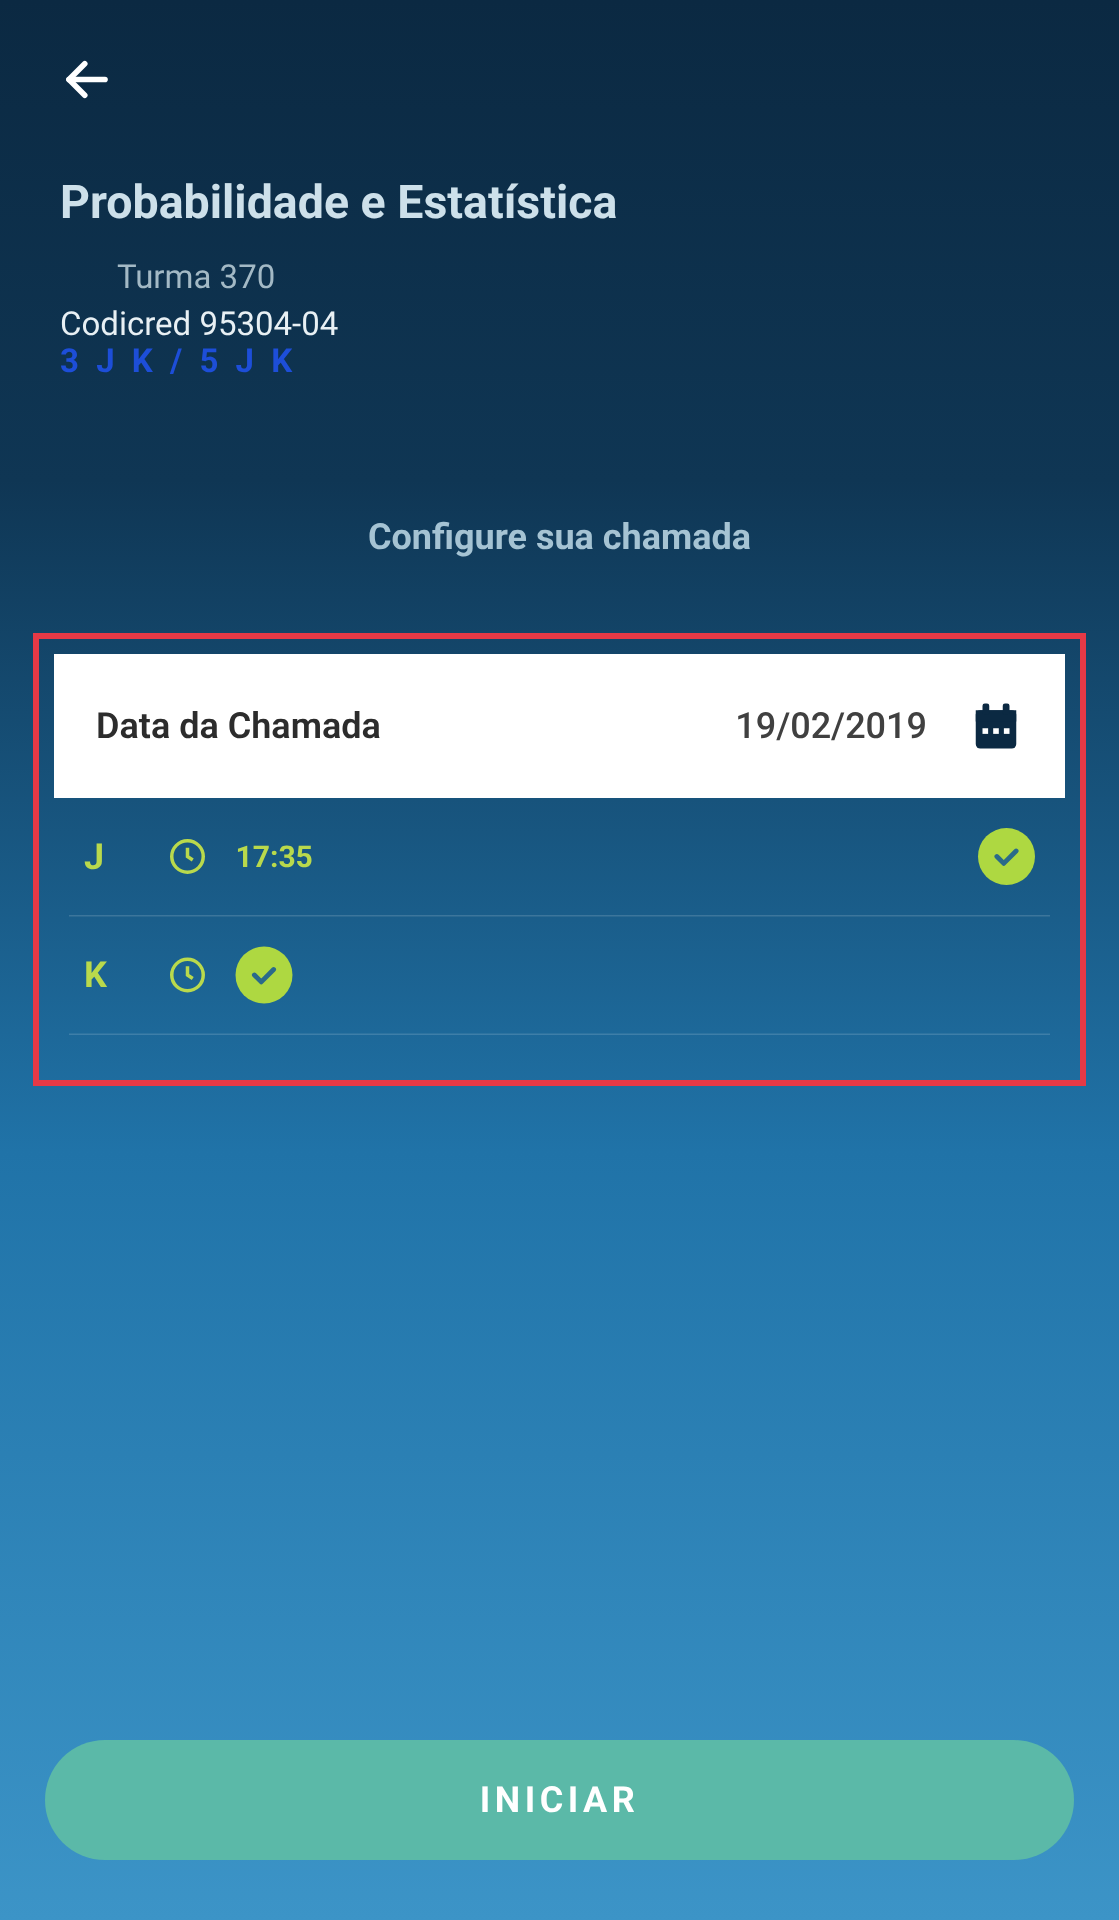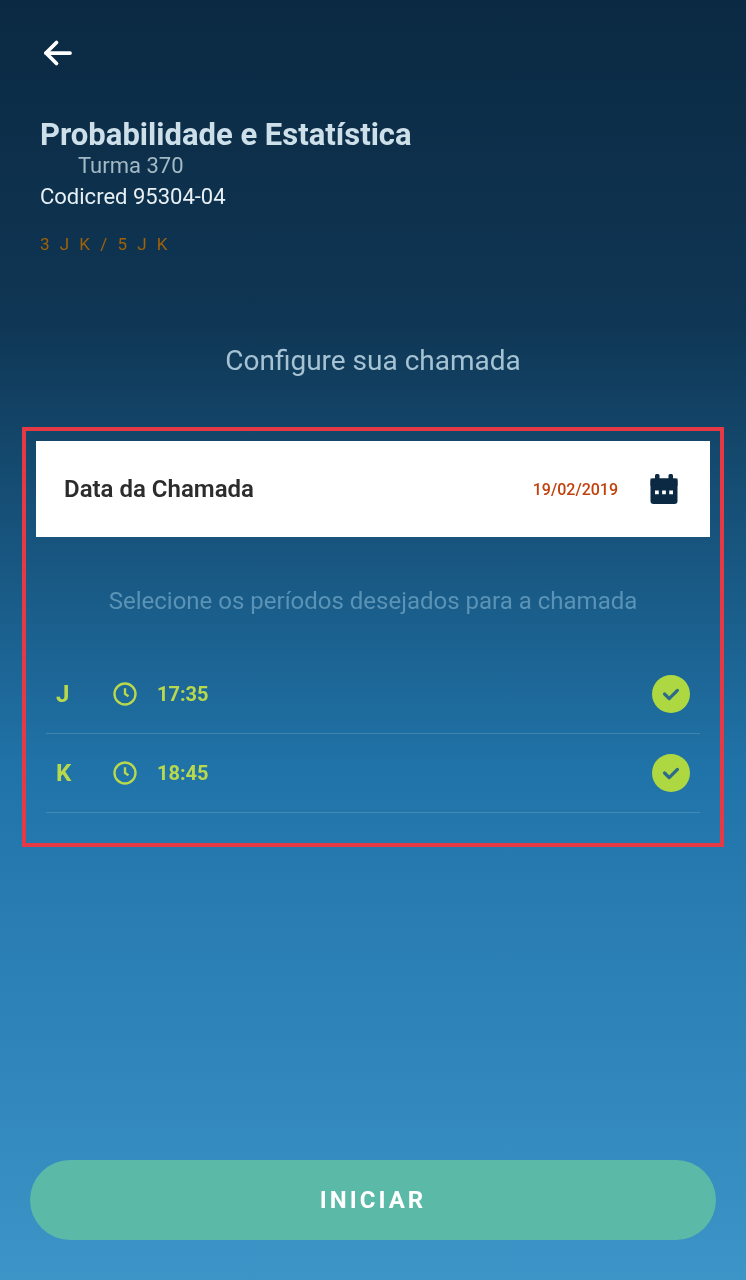--- a/index.html
+++ b/index.html
@@ -21,44 +21,45 @@
     }
     .back-btn {
       display: inline-flex;
       cursor: pointer;
       margin-bottom: 45px;
     }
     .title {
       font-size: 31px;
       font-weight: 700;
       color: #cde0ea;
+      margin-bottom: 20px;
     }
     .turma {
       font-size: 22px;
       color: #a3b9c5;
       margin-bottom: 6px;
       margin-left: 38px;
     }
     .codicred {
       font-size: 22px;
       color: #e8f0f4;
-      margin-bottom: 25px;
     }
     .schedule-code {
-      font-size: 17px;
-      font-weight: 400;
-      color: #a16207;
+      font-size: 22px;
+      font-weight: 700;
+      color: #1d4ed8;
       letter-spacing: 3px;
     }
     .config-title {
       text-align: center;
-      font-size: 28px;
+      font-size: 24px;
       color: #a5c3d3;
       margin-top: 70px;
       margin-bottom: 50px;
+      font-weight: bold;
     }
     .config-box {
       margin: 0 22px;
       border: 4px solid #e63946;
       padding: 10px 10px 30px 10px;
     }
     .date-card {
       background: #fff;
       border-radius: 0;
       padding: 30px 28px;
@@ -70,22 +71,22 @@
       font-size: 24px;
       font-weight: 600;
       color: #2c2c2c;
     }
     .date-right {
       display: flex;
       align-items: center;
       gap: 28px;
     }
     .date-value {
-      font-size: 16px;
-      color: #c2410c;
+      font-size: 24px;
+      color: #404040;
       font-weight: 500;
     }
     .calendar-icon {
       display: inline-flex;
     }
     .select-title {
       color: #5a93b5;
       font-size: 24px;
       text-align: center;
       margin: 50px 10px 40px;
@@ -174,21 +175,20 @@
           <rect x="6" y="2" width="3" height="5" rx="1" fill="#0b2942"></rect>
           <rect x="15" y="2" width="3" height="5" rx="1" fill="#0b2942"></rect>
           <rect x="6" y="13" width="2.5" height="2.5" fill="#fff"></rect>
           <rect x="10.75" y="13" width="2.5" height="2.5" fill="#fff"></rect>
           <rect x="15.5" y="13" width="2.5" height="2.5" fill="#fff"></rect>
         </svg>
       </span>
     </div>
   </div>
 
-  <div class="select-title">Selecione os períodos desejados para a chamada</div>
 
   <div class="period-row">
     <div class="period-code">J</div>
     <span class="clock-icon">
       <svg width="28" height="28" viewBox="0 0 24 24" fill="none" stroke="#b9d94c" stroke-width="2">
         <circle cx="12" cy="12" r="9"></circle>
         <polyline points="12 7 12 12 15 14"></polyline>
       </svg>
     </span>
     <div class="period-time">17:35</div>
@@ -200,21 +200,20 @@
   </div>
 
   <div class="period-row">
     <div class="period-code">K</div>
     <span class="clock-icon">
       <svg width="28" height="28" viewBox="0 0 24 24" fill="none" stroke="#b9d94c" stroke-width="2">
         <circle cx="12" cy="12" r="9"></circle>
         <polyline points="12 7 12 12 15 14"></polyline>
       </svg>
     </span>
-    <div class="period-time">18:45</div>
     <div class="check-circle">
       <svg width="22" height="22" viewBox="0 0 24 24" fill="none" stroke="#2a6a8a" stroke-width="3.5" stroke-linecap="round" stroke-linejoin="round">
         <polyline points="5 12 10 17 19 8"></polyline>
       </svg>
     </div>
   </div>
 
 </div>
 
 <div class="start-btn">INICIAR</div>

